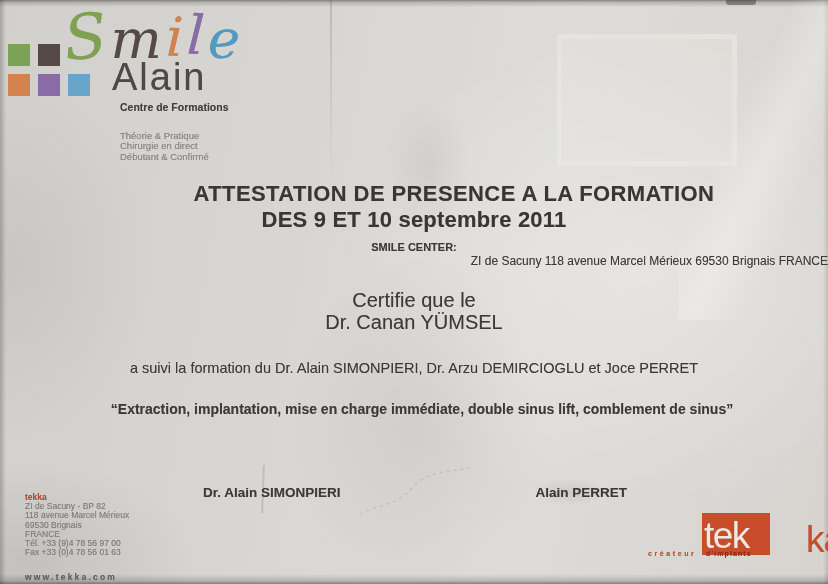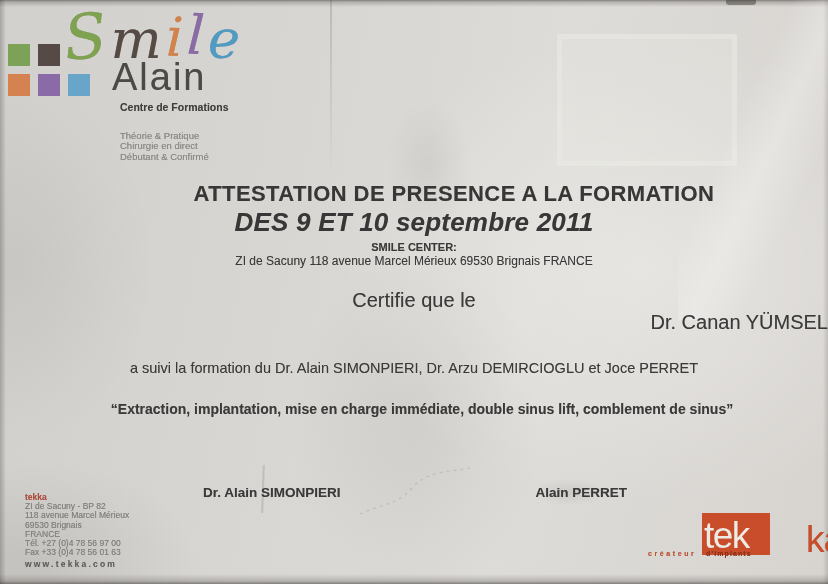--- a/index.html
+++ b/index.html
@@ -51,35 +51,35 @@
   .script-word .g4 { transform:rotate(2deg); }
   .brand-sub { position:absolute; left:112px; top:56px; font-size:38px;
     color:#4b4a48; letter-spacing:2px; font-weight:normal; }
   .taglines { position:absolute; left:120px; top:101px; }
   .tagline-title { font-size:10.5px; font-weight:bold; color:#403f3d; margin-bottom:18px; }
   .tagline { font-size:9.5px; color:#8b8987; line-height:10.3px; }
 
   
   .row { position:absolute; left:0; width:828px; text-align:center; }
   .title1 { top:181px; font-size:22px; font-weight:bold; letter-spacing:0.4px; color:#373737;padding-left:40px; }
-  .title2 { top:207px; font-size:26px; font-weight:bold; letter-spacing:0.2px; color:#373737;font-style:italic; }
+  .title2 { top:207px; font-size:22px; font-weight:bold; letter-spacing:0.2px; color:#373737; }
   .org    { top:241px; font-size:11px; font-weight:bold; }
-  .addr   { top:254px; font-size:12px; }
+  .addr   { top:254px; font-size:12px;text-align:right; }
   .certify   { top:289px; font-size:20px; }
-  .recipient { top:311px; font-size:20px;text-align:right; }
+  .recipient { top:311px; font-size:20px; }
   .attended  { top:360px; font-size:14.5px; }
   .quote     { top:401px; font-size:14px; font-weight:bold;padding-left:8px; }
   .trainers { position:absolute; left:203px; top:437px; width:424px;
     display:flex; justify-content:space-between; font-size:13.5px; font-weight:bold; color:#3a3a3a;margin-top:48px; }
 
   
   .tekka-contact { position:absolute; left:25px; top:493px; font-size:8.5px;
     line-height:9.2px; color:#82807c; }
   .tk-brand { color:#b24a36; font-weight:bold; }
-  .tk-web { color:#615f5b; font-weight:bold; letter-spacing:2.2px; margin-top:3px; }
+  .tk-web { color:#615f5b; font-weight:bold; letter-spacing:2.2px; margin-top:16px; }
 
   
   .tekka-logo { position:absolute; left:648px; top:504px; width:178px; height:70px; }
   .tk-box { position:absolute; left:54px; top:9px; width:56px; height:42px;padding-left:12px; }
   .tk-tek { position:absolute; left:2px; bottom:4px; font-size:37px; line-height:30px;
     color:#f0eae3; letter-spacing:-1.5px; }
   .tk-ka { position:absolute; left:110px; bottom:19px; font-size:37px; line-height:30px;
     letter-spacing:-1px;margin-left:48px; }
   .tk-createur { position:absolute; left:0px; top:46px; font-size:7px;
     letter-spacing:2.6px; font-weight:bold; }
@@ -136,21 +136,21 @@
       <span>Alain PERRET</span>
     </div>
   </main>
 
   <footer class="tekka-contact">
     <div class="tk-brand">tekka</div>
     <div>ZI de Sacuny - BP 82</div>
     <div>118 avenue Marcel Mérieux</div>
     <div>69530 Brignais</div>
     <div>FRANCE</div>
-    <div>Tél. +27 (0)4 78 56 97 00</div>
+    <div>Tél. +33 (9)4 78 56 97 00</div>
     <div>Fax +33 (0)4 78 56 01 63</div>
     <div class="tk-web">www.tekka.com</div>
   </footer>
 
   <div class="tekka-logo">
     <div class="tk-box" style="background: rgb(201, 77, 42);">
       <span class="tk-tek">tek</span>
     </div>
     <span class="tk-ka" style="color: rgb(201, 77, 42);">ka</span>
     <span class="tk-createur" style="color: rgb(201, 77, 42);">créateur</span>

